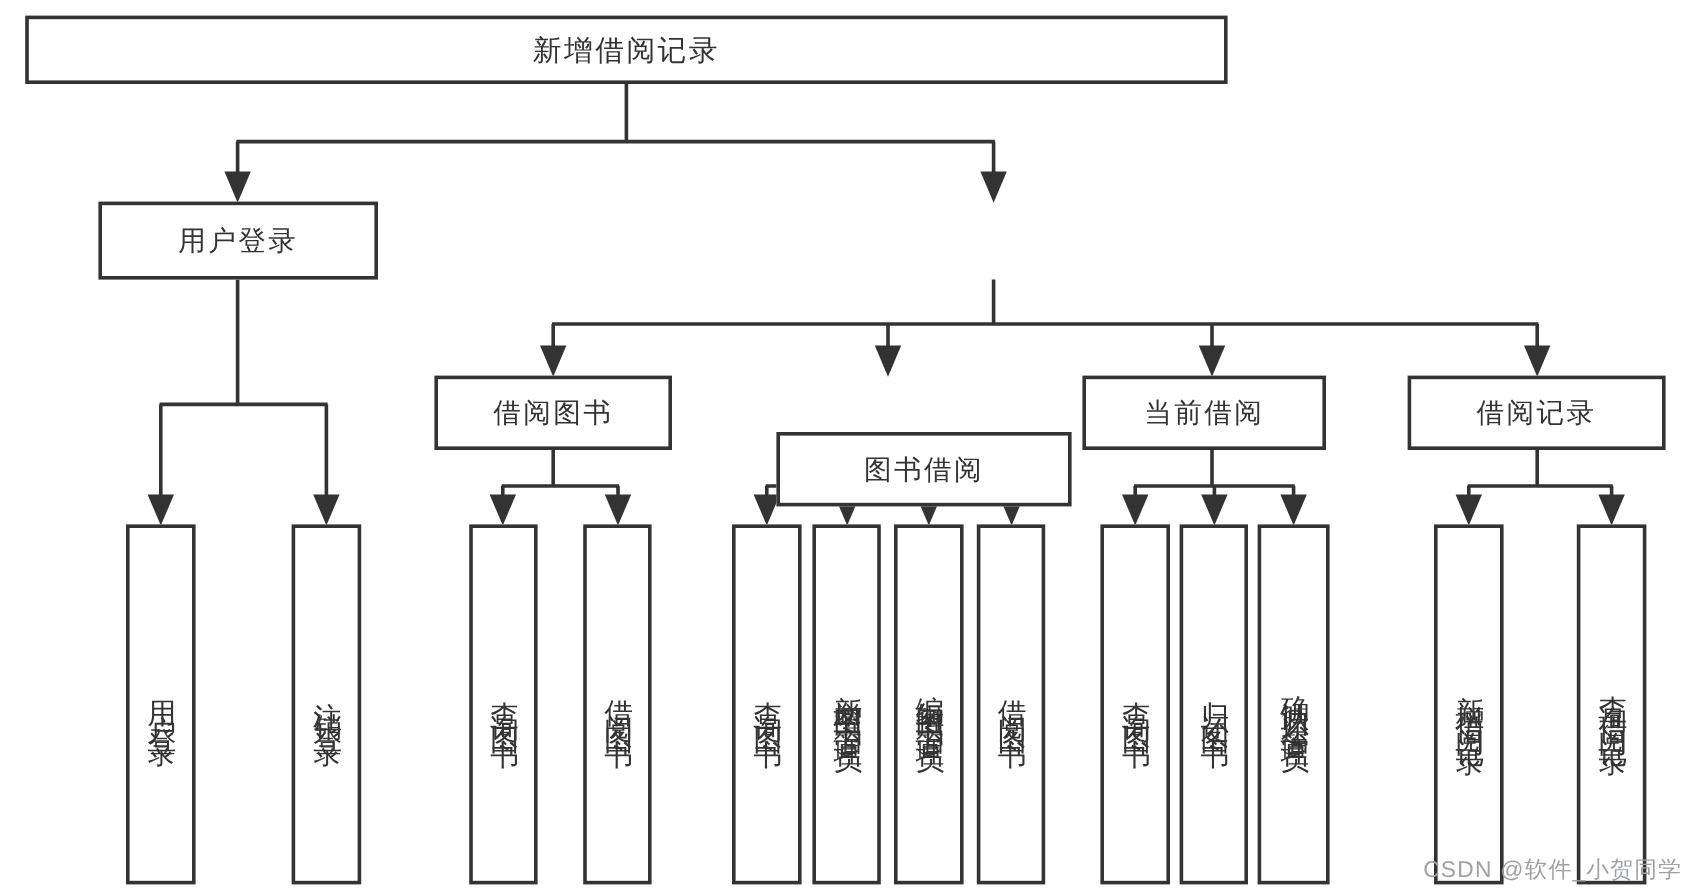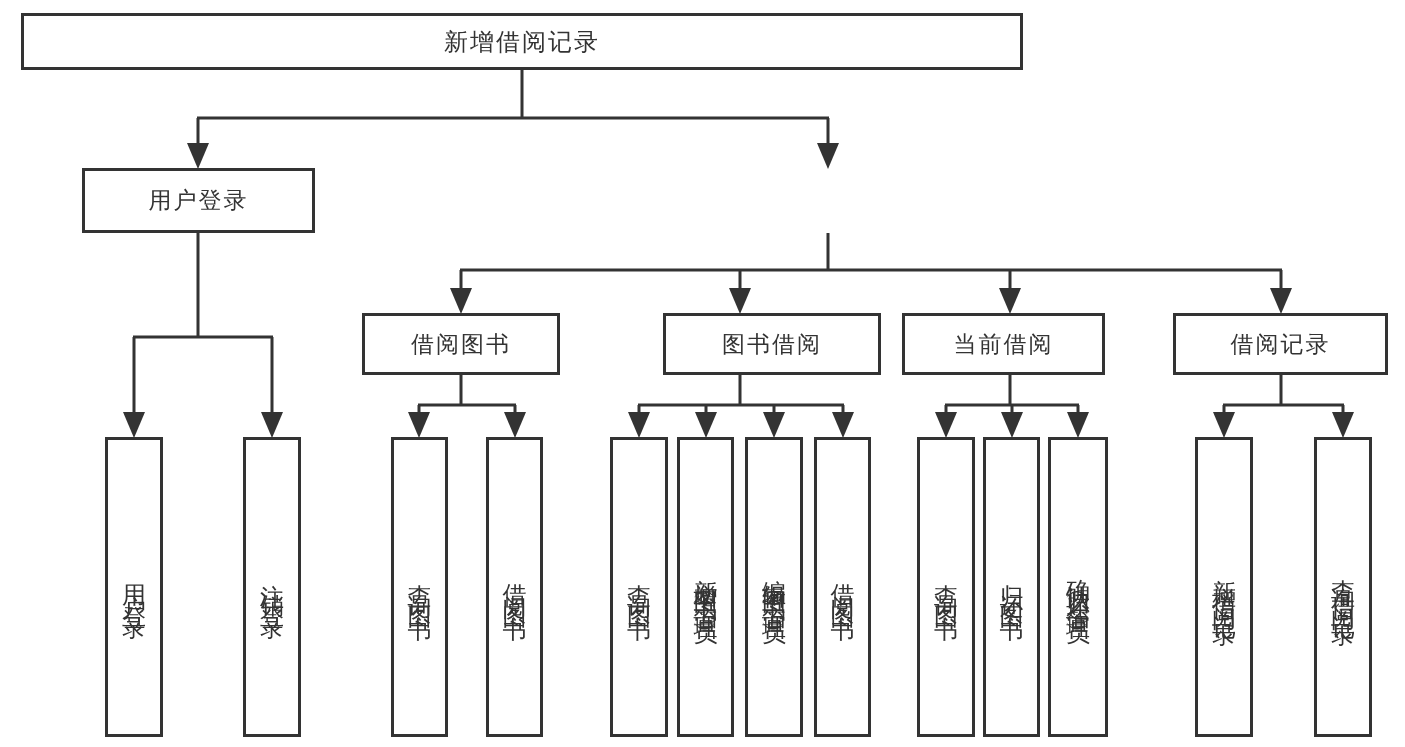--- a/index.html
+++ b/index.html
@@ -87,21 +87,21 @@
       <polygon points="1213,412 1235,412 1224,438"></polygon>
       <polygon points="1332,412 1354,412 1343,438"></polygon>
     </g>
   </svg>
 
   <div class="node root">新增借阅记录</div>
 
   <div class="node lvl2" style="left:82px;">用户登录</div>
 
   <div class="node lvl3" style="left:362px;width:198px;">借阅图书</div>
-  <div class="node lvl3" style="left:663px;width:218px;">图书借阅</div>
+  <div class="node lvl3" style="left:647px;width:246px;margin-top:47px;">图书借阅</div>
   <div class="node lvl3" style="left:902px;width:203px;">当前借阅</div>
   <div class="node lvl3" style="left:1173px;width:215px;">借阅记录</div>
 
   <div class="node leaf sp-l" style="left:105px;width:58px;">
     <span>用户登录</span>
     </div>
   <div class="node leaf sp-l" style="left:243px;width:58px;">
     <span>注销登录</span>
     </div>
 
@@ -135,14 +135,15 @@
     <span>确认归还（管理员）</span>
     </div>
 
   <div class="node leaf sp-m" style="left:1195px;width:58px;">
     <span>新增借阅记录</span>
     </div>
   <div class="node leaf sp-m" style="left:1314px;width:58px;">
     <span>查询借阅记录</span>
     </div>
 
+  <div class="watermark">CSDN @软件_小贺同学</div>
 
 </div>
 
 </body></html>

